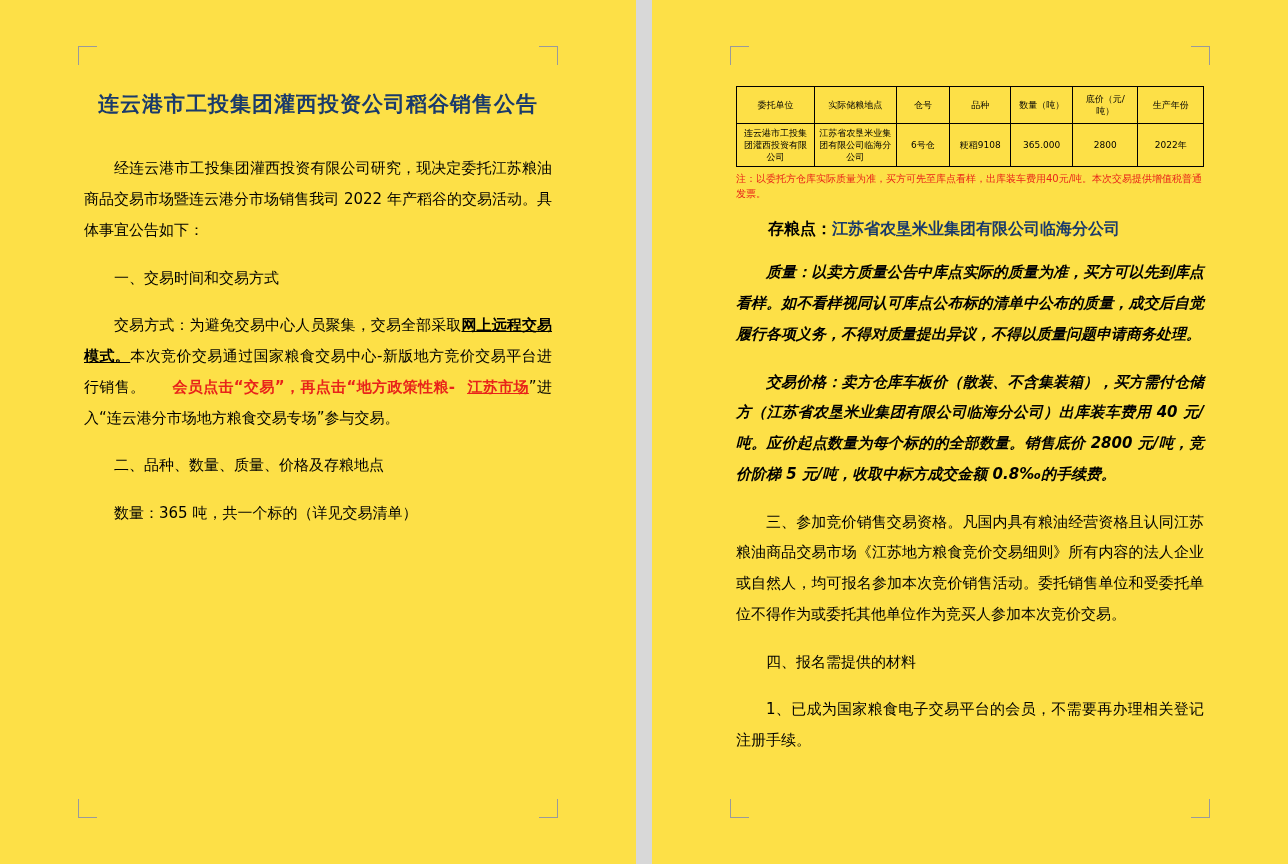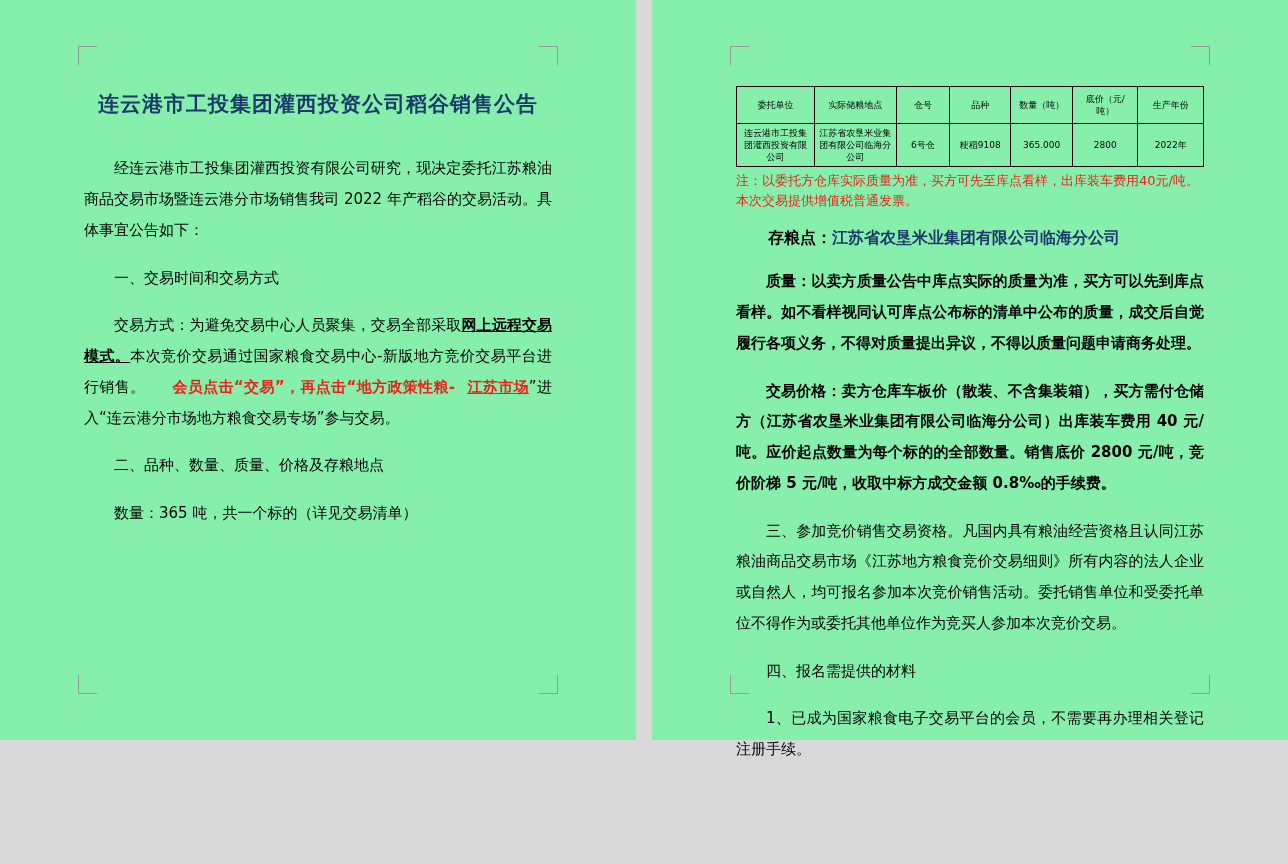--- a/index.html
+++ b/index.html
@@ -11,22 +11,22 @@
   #canvas {
     position: relative;
     width: 1288px;
     height: 864px;
     background: #d8d8d8;
     overflow: hidden;
   }
   .page {
     position: absolute;
     top: 0;
-    background: #86efac;
-    height: 740px;
+    background: #fde047;
+    height: 864px;
     box-sizing: border-box;
   }
   #page-left { left: 0; width: 636px; }
   #page-right { left: 652px; width: 636px; }
 
   
   .crop {
     position: absolute;
     width: 18px;
     height: 18px;
@@ -56,21 +56,21 @@
   }
 
   p.para {
     font-size: 15px;
     color: #000;
     line-height: 2.05;
     margin: 0 0 17px 0;
     text-align: justify;
     text-indent: 2em;
   }
-  p.para.b { font-weight: bold; }
+  p.para.b { font-weight: bold; font-style: italic; }
   .red { color: #e8231a; font-weight: bold; margin-left: 27px; }
   .red-u { color: #e8231a; font-weight: bold; text-decoration: underline; margin-left: 12px; }
   .u { text-decoration: underline; font-weight: bold; }
 
   
   table.grain {
     border-collapse: collapse;
     width: 100%;
     margin: 18px 0 4px 0;
     table-layout: fixed;
@@ -81,21 +81,21 @@
     text-align: center;
     vertical-align: middle;
     padding: 3px 4px;
     line-height: 1.35;
     color: #000;
     word-break: break-all;
   }
   table.grain th { font-weight: normal; height: 30px; }
   table.grain td { height: 30px; }
   .note {
-    font-size: 13px;
+    font-size: 10px;
     color: #e8231a;
     line-height: 1.5;
     margin: 0 0 18px 0;
   }
   .heading-sub {
     font-size: 16px;
     font-weight: bold;
     margin: 0 0 17px 0;
     text-indent: 2em;
   }

